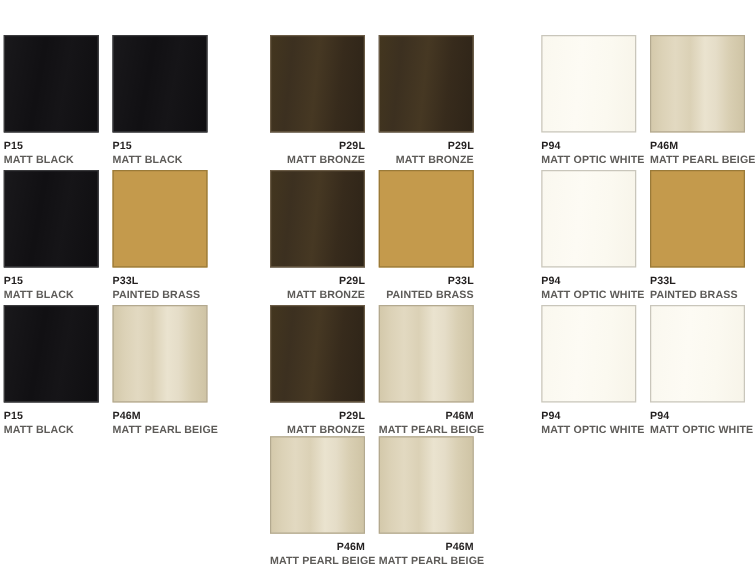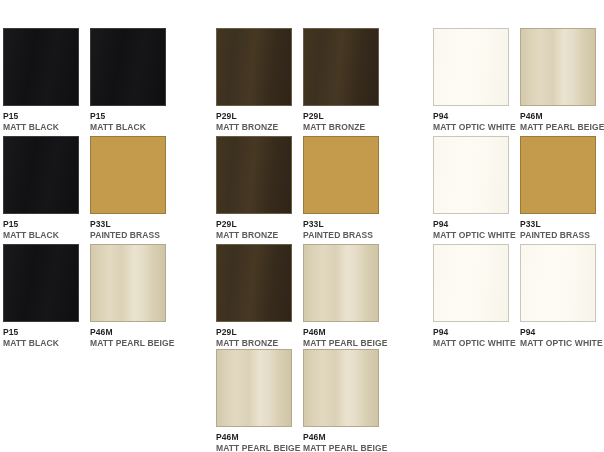--- a/index.html
+++ b/index.html
@@ -25,21 +25,21 @@
     width: 528px;
     height: 452px;
   }
 
   .swatch-group {
     position: absolute;
     top: 0;
     height: 452px;
   }
   .group-left   { left: 3px;   width: 200px; }
-  .group-middle { left: 216px; width: 200px; }
+  .group-middle { left: 216px; width: 200px; text-align: right; }
   .group-right  { left: 433px; width: 175px; }
 
   .swatch-cell {
     position: absolute;
     width: 76px;
   }
   .col-a { left: 0; }
   .col-b { left: 87px; }
 
   .row-1 { top: 28px; }

